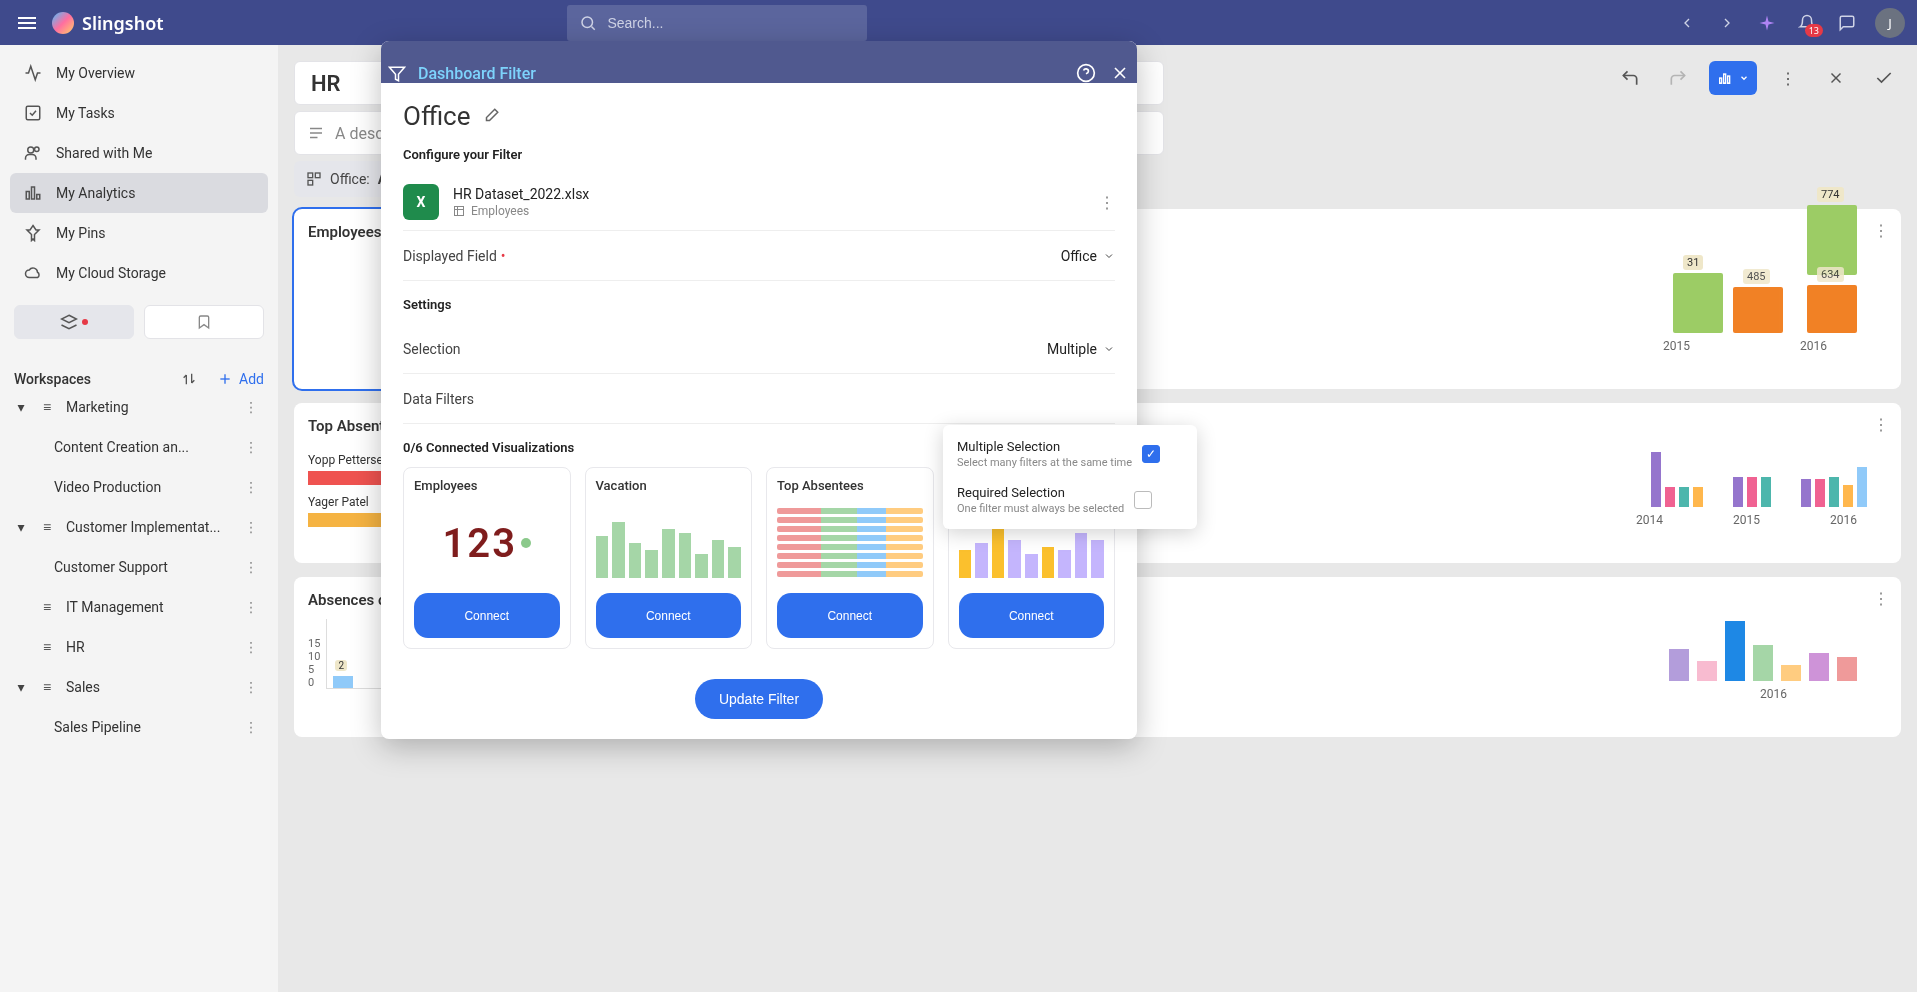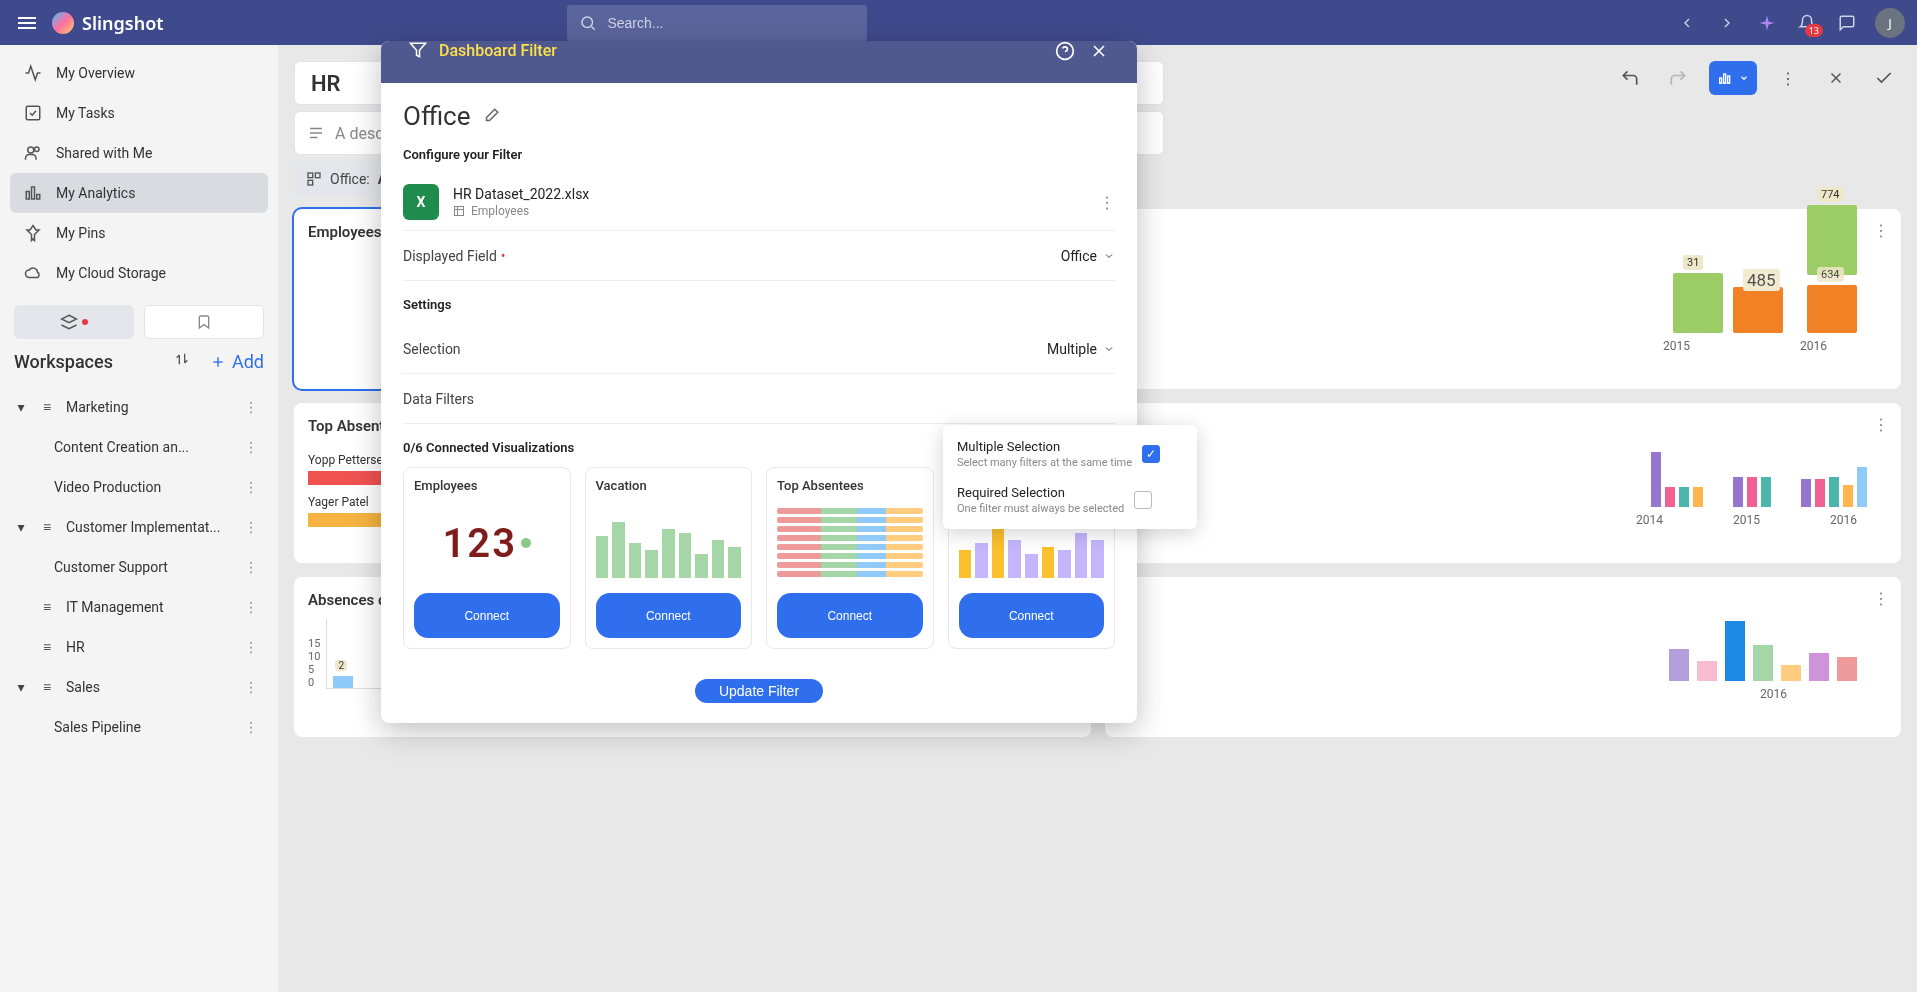--- a/index.html
+++ b/index.html
@@ -21,21 +21,21 @@
 .header .avatar { width:30px;height:30px;border-radius:50%;background:#6b7280;display:flex;align-items:center;justify-content:center;color:#fff;font-size:13px; }
 
 
 .sidebar { position:absolute;left:0;top:45px;width:278px;bottom:0;background:#f4f4f4;padding:8px 10px; }
 .nav-item { display:flex;align-items:center;gap:14px;height:40px;padding:0 14px;border-radius:6px;font-size:14px;color:#333;cursor:pointer;text-align:center; }
 .nav-item.active { background:#dadbe0; }
 .nav-item .nicon { width:18px;height:18px;display:flex;align-items:center;justify-content:center;color:#555; }
 .tool-row { display:flex;gap:10px;margin:12px 4px; }
 .tool-row .pill { flex:1;height:34px;border-radius:6px;background:#fff;border:1px solid #e3e3e7;display:flex;align-items:center;justify-content:center; }
 .tool-row .pill.active { background:#e5e6eb;border-color:#e5e6eb; }
-.ws-head { display:flex;align-items:flex-start;height:36px;font-size:18px;color:#333;padding:0 4px;gap:8px; }
+.ws-head { display:flex;align-items:flex-end;height:36px;font-size:14px;color:#333;padding:0 4px;gap:8px; }
 .ws-head .ws-title { font-weight:500; }
 .ws-head .sort-icn { margin-left:auto;margin-right:12px;color:#555; }
 .ws-head .add { color:#2f6fed;display:flex;align-items:center;gap:6px;cursor:pointer; }
 .ws-item { display:flex;align-items:center;gap:10px;height:40px;padding:0 4px;font-size:14px;color:#333;position:relative; }
 .ws-item .chev { width:14px;text-align:center;color:#444; }
 .ws-item .stack { width:18px;display:flex;align-items:center;justify-content:center;color:#555; }
 .ws-item .label { flex:1;white-space:nowrap;overflow:hidden;text-overflow:ellipsis; }
 .ws-item .dots { color:#888;cursor:pointer;padding:0 6px; }
 .ws-child { padding-left:44px; }
 
@@ -49,42 +49,42 @@
 .ba { width:34px;height:34px;border-radius:6px;display:flex;align-items:center;justify-content:center;color:#555;cursor:pointer; }
 .ba.blue { background:#2f6fed;color:#fff;padding:0 8px;width:auto;gap:6px; }
 .board-grid { margin-top:12px;display:grid;grid-template-columns:1fr 1fr;gap:14px; }
 .card { background:#fff;border-radius:8px;padding:14px;position:relative;min-height:180px; }
 .card .ctitle { font-size:15px;font-weight:600;color:#333; }
 .card .cdots { position:absolute;top:12px;right:12px;color:#888; }
 .card.sel { outline:2px solid #2f6fed; }
 
 
 .modal { position:absolute;left:381px;top:41px;width:756px;background:#fff;border-radius:8px;box-shadow:0 8px 30px rgba(0,0,0,.25);overflow:visible; }
-.modal-head { height:42px;background:#50598f;display:flex;align-items:flex-start;padding:0 28px;color:#fde047;gap:12px;border-radius:8px 8px 0 0; }
+.modal-head { height:42px;background:#50598f;display:flex;align-items:flex-end;padding:0 7px;color:#7dd3fc;gap:12px;border-radius:8px 8px 0 0; }
 .modal-head .mtitle { font-size:16px;font-weight:500; }
 .modal-head .mright { margin-left:auto;display:flex;gap:14px; }
 .modal-body { padding:18px 22px 0; }
 .office-row { display:flex;align-items:center;gap:12px;margin-bottom:16px; }
 .office-row .oname { font-size:26px;color:#333; }
 .sect-label { font-size:13px;font-weight:600;color:#222;margin-bottom:12px; }
 .ds-row { display:flex;align-items:center;gap:14px;padding:10px 0;border-bottom:1px solid #eee; }
 .ds-icon { width:36px;height:36px;border-radius:6px;background:#1f8b4c;display:flex;align-items:center;justify-content:center;color:#fff;font-weight:700;font-size:14px; }
 .ds-name { font-size:14px;color:#222; }
 .ds-sub { font-size:12px;color:#888;display:flex;align-items:center;gap:6px;margin-top:2px; }
 .field-row { display:flex;align-items:center;height:50px;border-bottom:1px solid #eee;font-size:14px; }
 .field-row .fr-label { color:#444; }
 .field-row .fr-req { color:#e63946;margin-left:4px; }
 .field-row .fr-val { margin-left:auto;display:flex;align-items:center;gap:6px;color:#222;cursor:pointer; }
 .viz-grid { display:grid;grid-template-columns:repeat(4,1fr);gap:14px;margin-top:12px;margin-bottom:16px; }
 .viz { border:1px solid #e8e8ec;border-radius:8px;padding:10px;display:flex;flex-direction:column;gap:10px; }
 .viz .vname { font-size:13px;color:#333;font-weight:500; }
 .viz .preview { height:80px;display:flex;align-items:center;justify-content:center; }
 .viz .connect { height:45px;border-radius:14px;background:#2f6fed;color:#fff;border:none;font-size:12px;cursor:pointer; }
 .modal-foot { display:flex;justify-content:center;padding:14px 0 20px; }
-.update-btn { height:24px;padding:0 24px;border-radius:20px;background:#2f6fed;color:#fff;border:none;font-size:14px;cursor:pointer; }
+.update-btn { height:40px;padding:0 24px;border-radius:20px;background:#2f6fed;color:#fff;border:none;font-size:14px;cursor:pointer; }
 
 
 .popover { position:absolute;right:-60px;top:384px;width:254px;background:#fff;border-radius:6px;box-shadow:0 4px 20px rgba(0,0,0,.18);padding:6px 0; }
 .popover::before { content:"";position:absolute;top:-8px;right:120px;border:8px solid transparent;border-bottom-color:#fff; }
 .pop-item { display:flex;align-items:center;padding:8px 14px;gap:10px;cursor:pointer; }
 .pop-item .pt { font-size:13px;color:#222; }
 .pop-item .ps { font-size:11px;color:#888;margin-top:2px; }
 .pop-chk { width:18px;height:18px;border-radius:3px;border:1px solid #bbb;flex-shrink:0;display:flex;align-items:center;justify-content:center;color:#fff;font-size:12px; }
 .pop-chk.on { background:#2f6fed;border-color:#2f6fed; }
 
@@ -356,21 +356,21 @@
           <span class="cdots">⋮</span>
       </div>
       <div class="card">
         <span class="cdots">⋮</span>
         <div style="display:flex;justify-content:flex-end;gap:24px;align-items:flex-end;height:110px;padding-right:30px;">
           <div style="display:flex;gap:10px;align-items:flex-end;">
             <div style="width:50px;height:60px;background:#9ccc65;border-radius:2px;position:relative">
                 <span style="position:absolute;top:-18px;left:10px;font-size:11px;background:#efe7c9;padding:1px 4px;border-radius:3px">31</span>
               </div>
             <div style="width:50px;height:46px;background:#ef6c00;opacity:.85;border-radius:2px;position:relative">
-                <span style="position:absolute;top:-18px;left:10px;font-size:17px;background:#efe7c9;padding:1px 4px;border-radius:3px">485</span>
+                <span style="position:absolute;top:-18px;left:10px;font-size:11px;background:#efe7c9;padding:1px 4px;border-radius:3px">485</span>
               </div>
           </div>
           <div style="display:flex;gap:10px;align-items:flex-end;flex-direction:column;">
             <div style="width:50px;height:70px;background:#9ccc65;border-radius:2px;position:relative">
                 <span style="position:absolute;top:-18px;left:10px;font-size:11px;background:#efe7c9;padding:1px 4px;border-radius:3px">774</span>
               </div>
             <div style="width:50px;height:48px;background:#ef6c00;opacity:.85;border-radius:2px;position:relative">
                 <span style="position:absolute;top:-18px;left:10px;font-size:11px;background:#efe7c9;padding:1px 4px;border-radius:3px">634</span>
               </div>
           </div>

